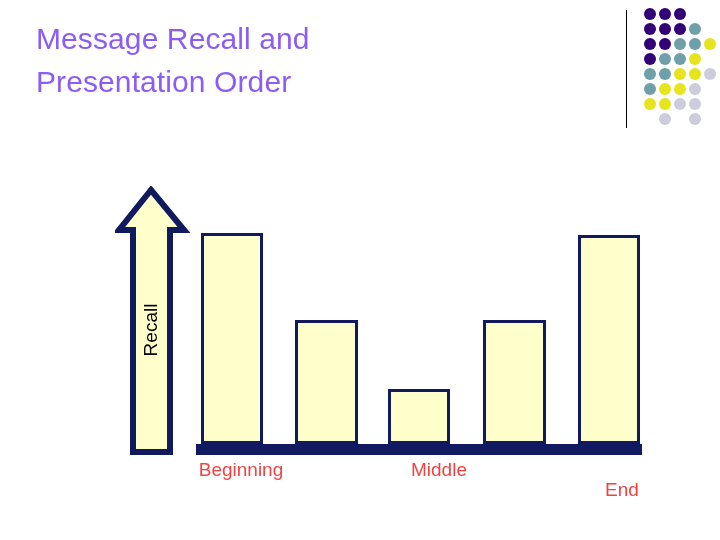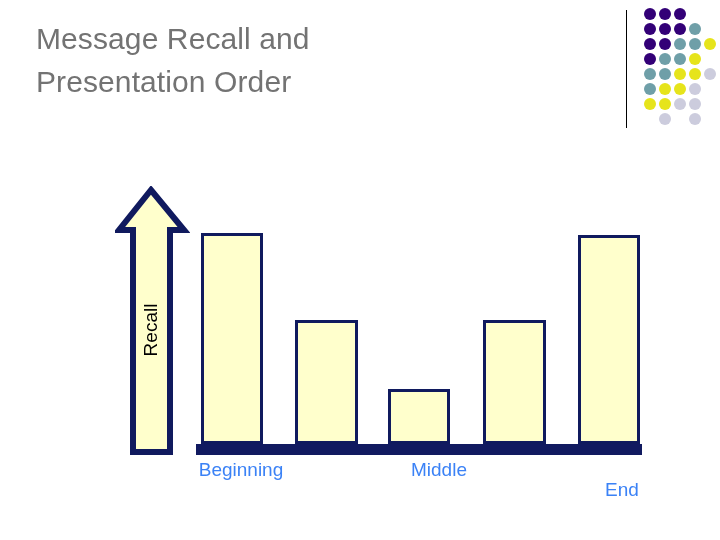--- a/index.html
+++ b/index.html
@@ -17,21 +17,21 @@
   }
 
   
   #title {
     position: absolute;
     left: 36px;
     top: 18px;
     width: 560px;
     font-size: 30px;
     line-height: 1.42;
-    color: #737373;
+    color: #8b5cf6;
     font-weight: normal;
     letter-spacing: 0.1px;
     white-space: pre-line;
   }
 
   
   #deco-rule {
     position: absolute;
     left: 626px;
     top: 10px;
@@ -105,21 +105,21 @@
     top: 444px;
     width: 446px;
     height: 11px;
     background: #111a60;
   }
 
   .x-label {
     position: absolute;
     top: 459px;
     font-size: 19px;
-    color: #3b82f6;
+    color: #ef4444;
     text-align: center;
     white-space: nowrap;
   }
 </style>
 </head>
 <body>
 
 <div id="slide">
 
   <div id="title">Message Recall and

